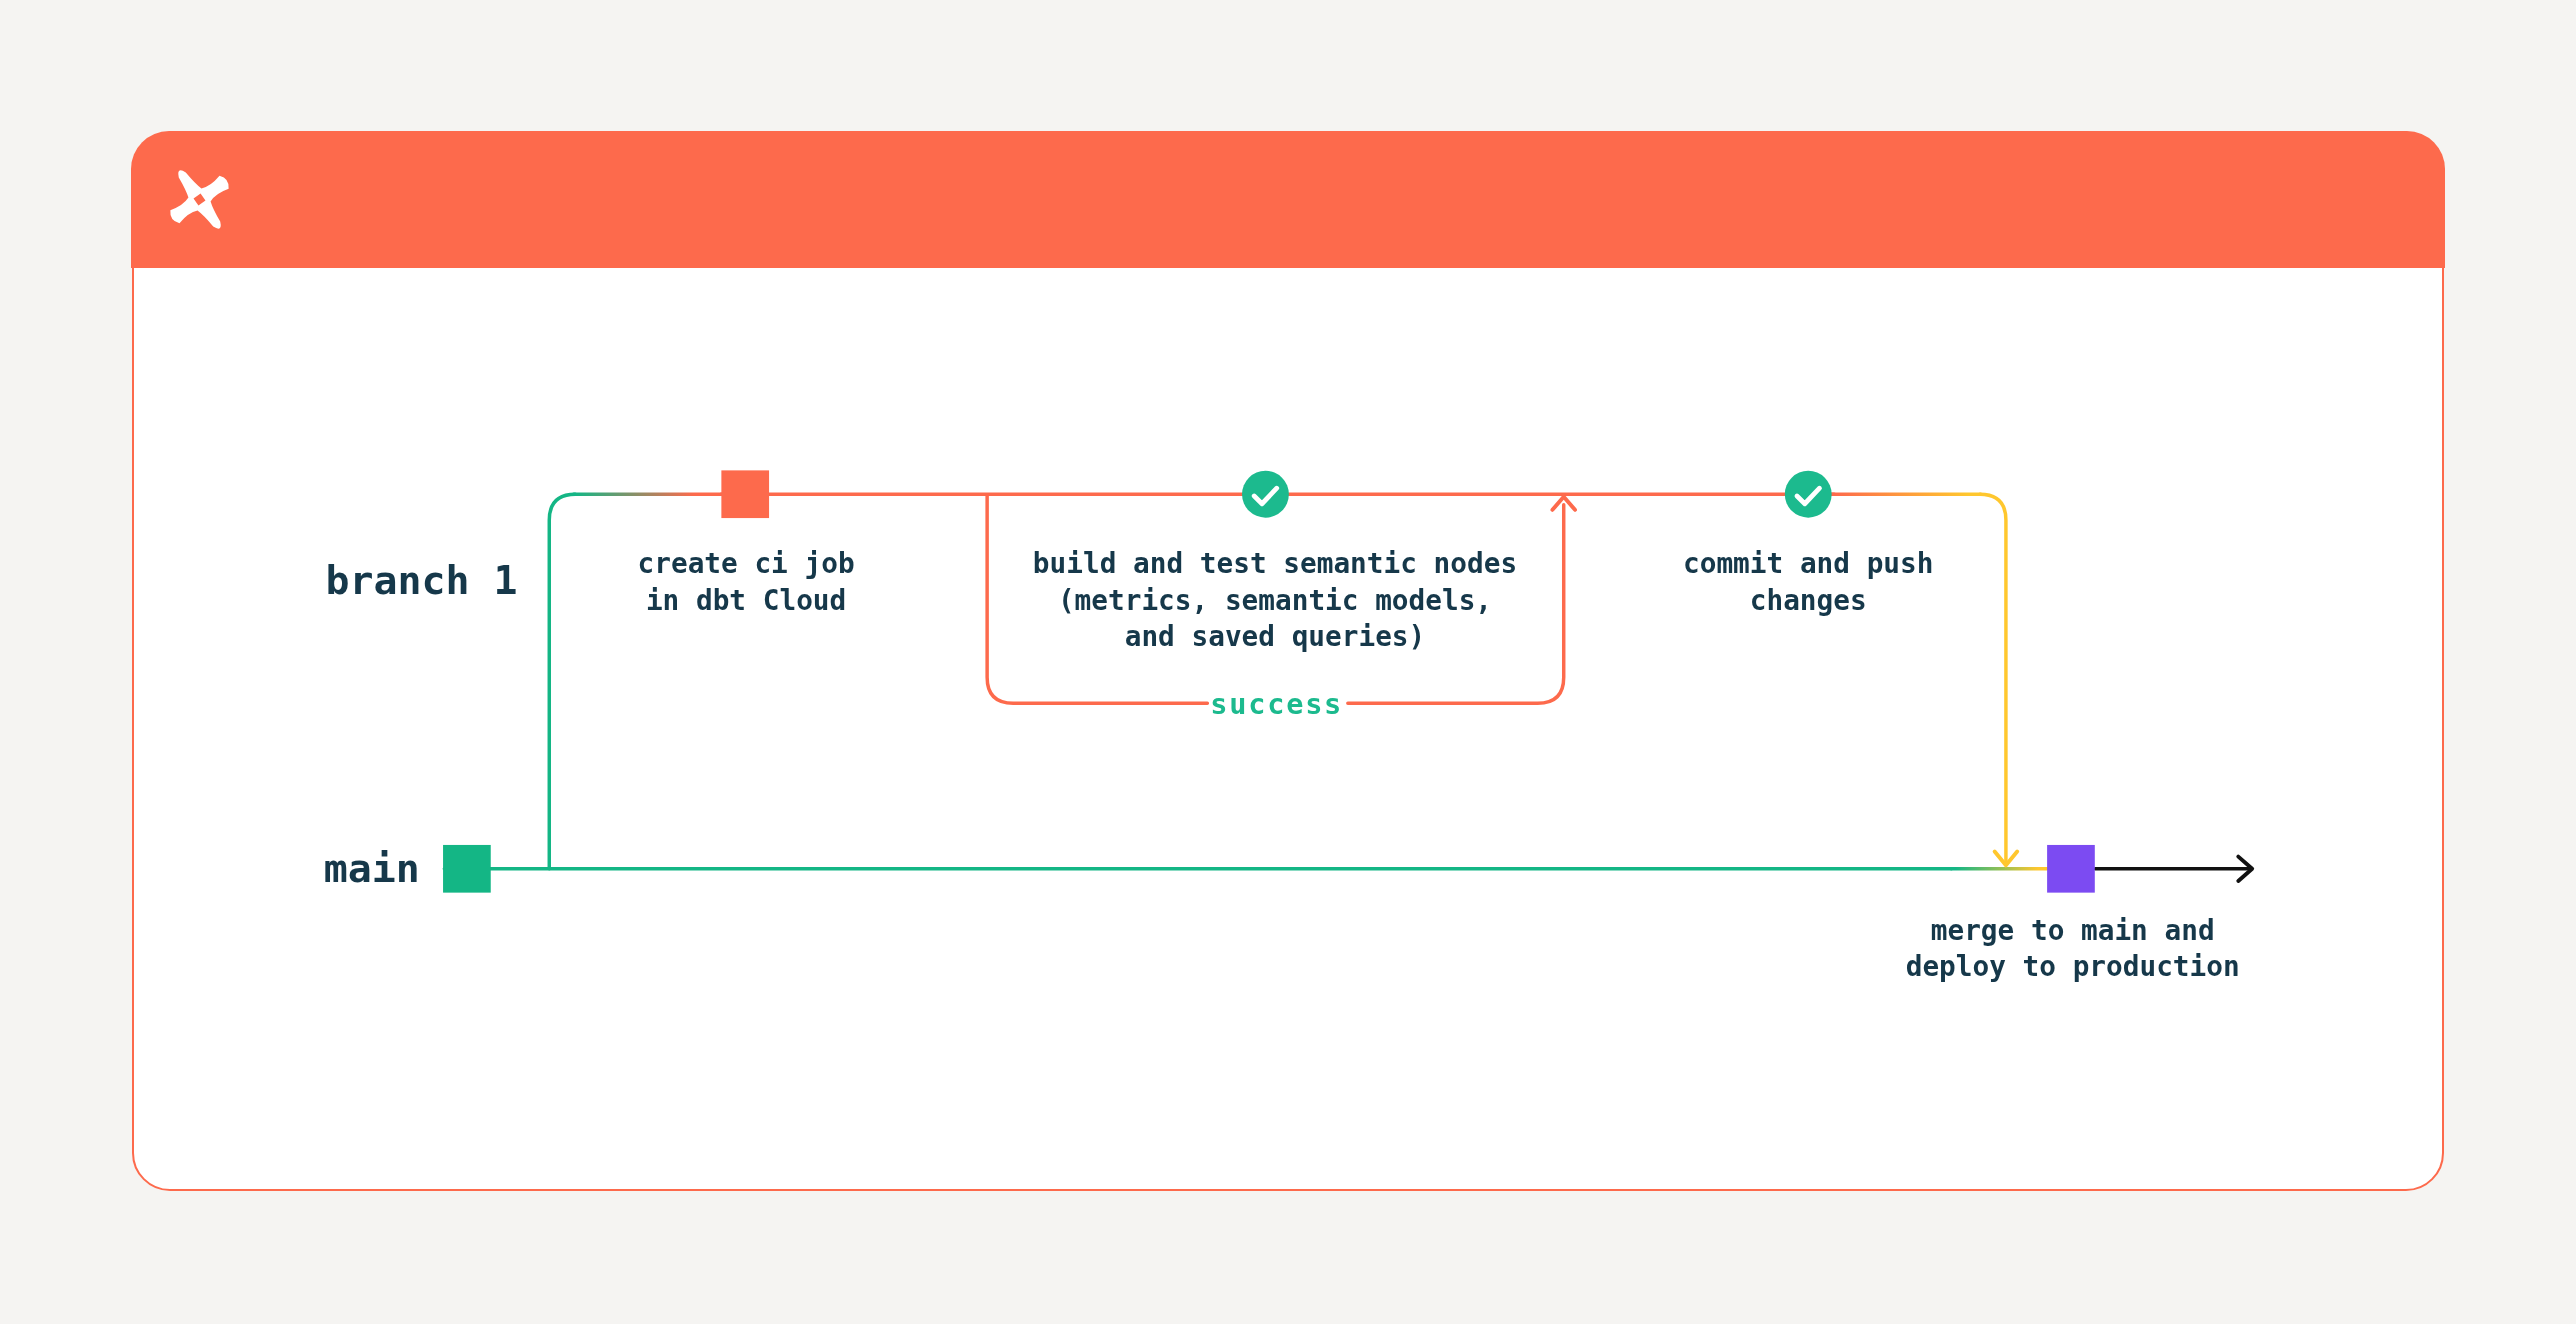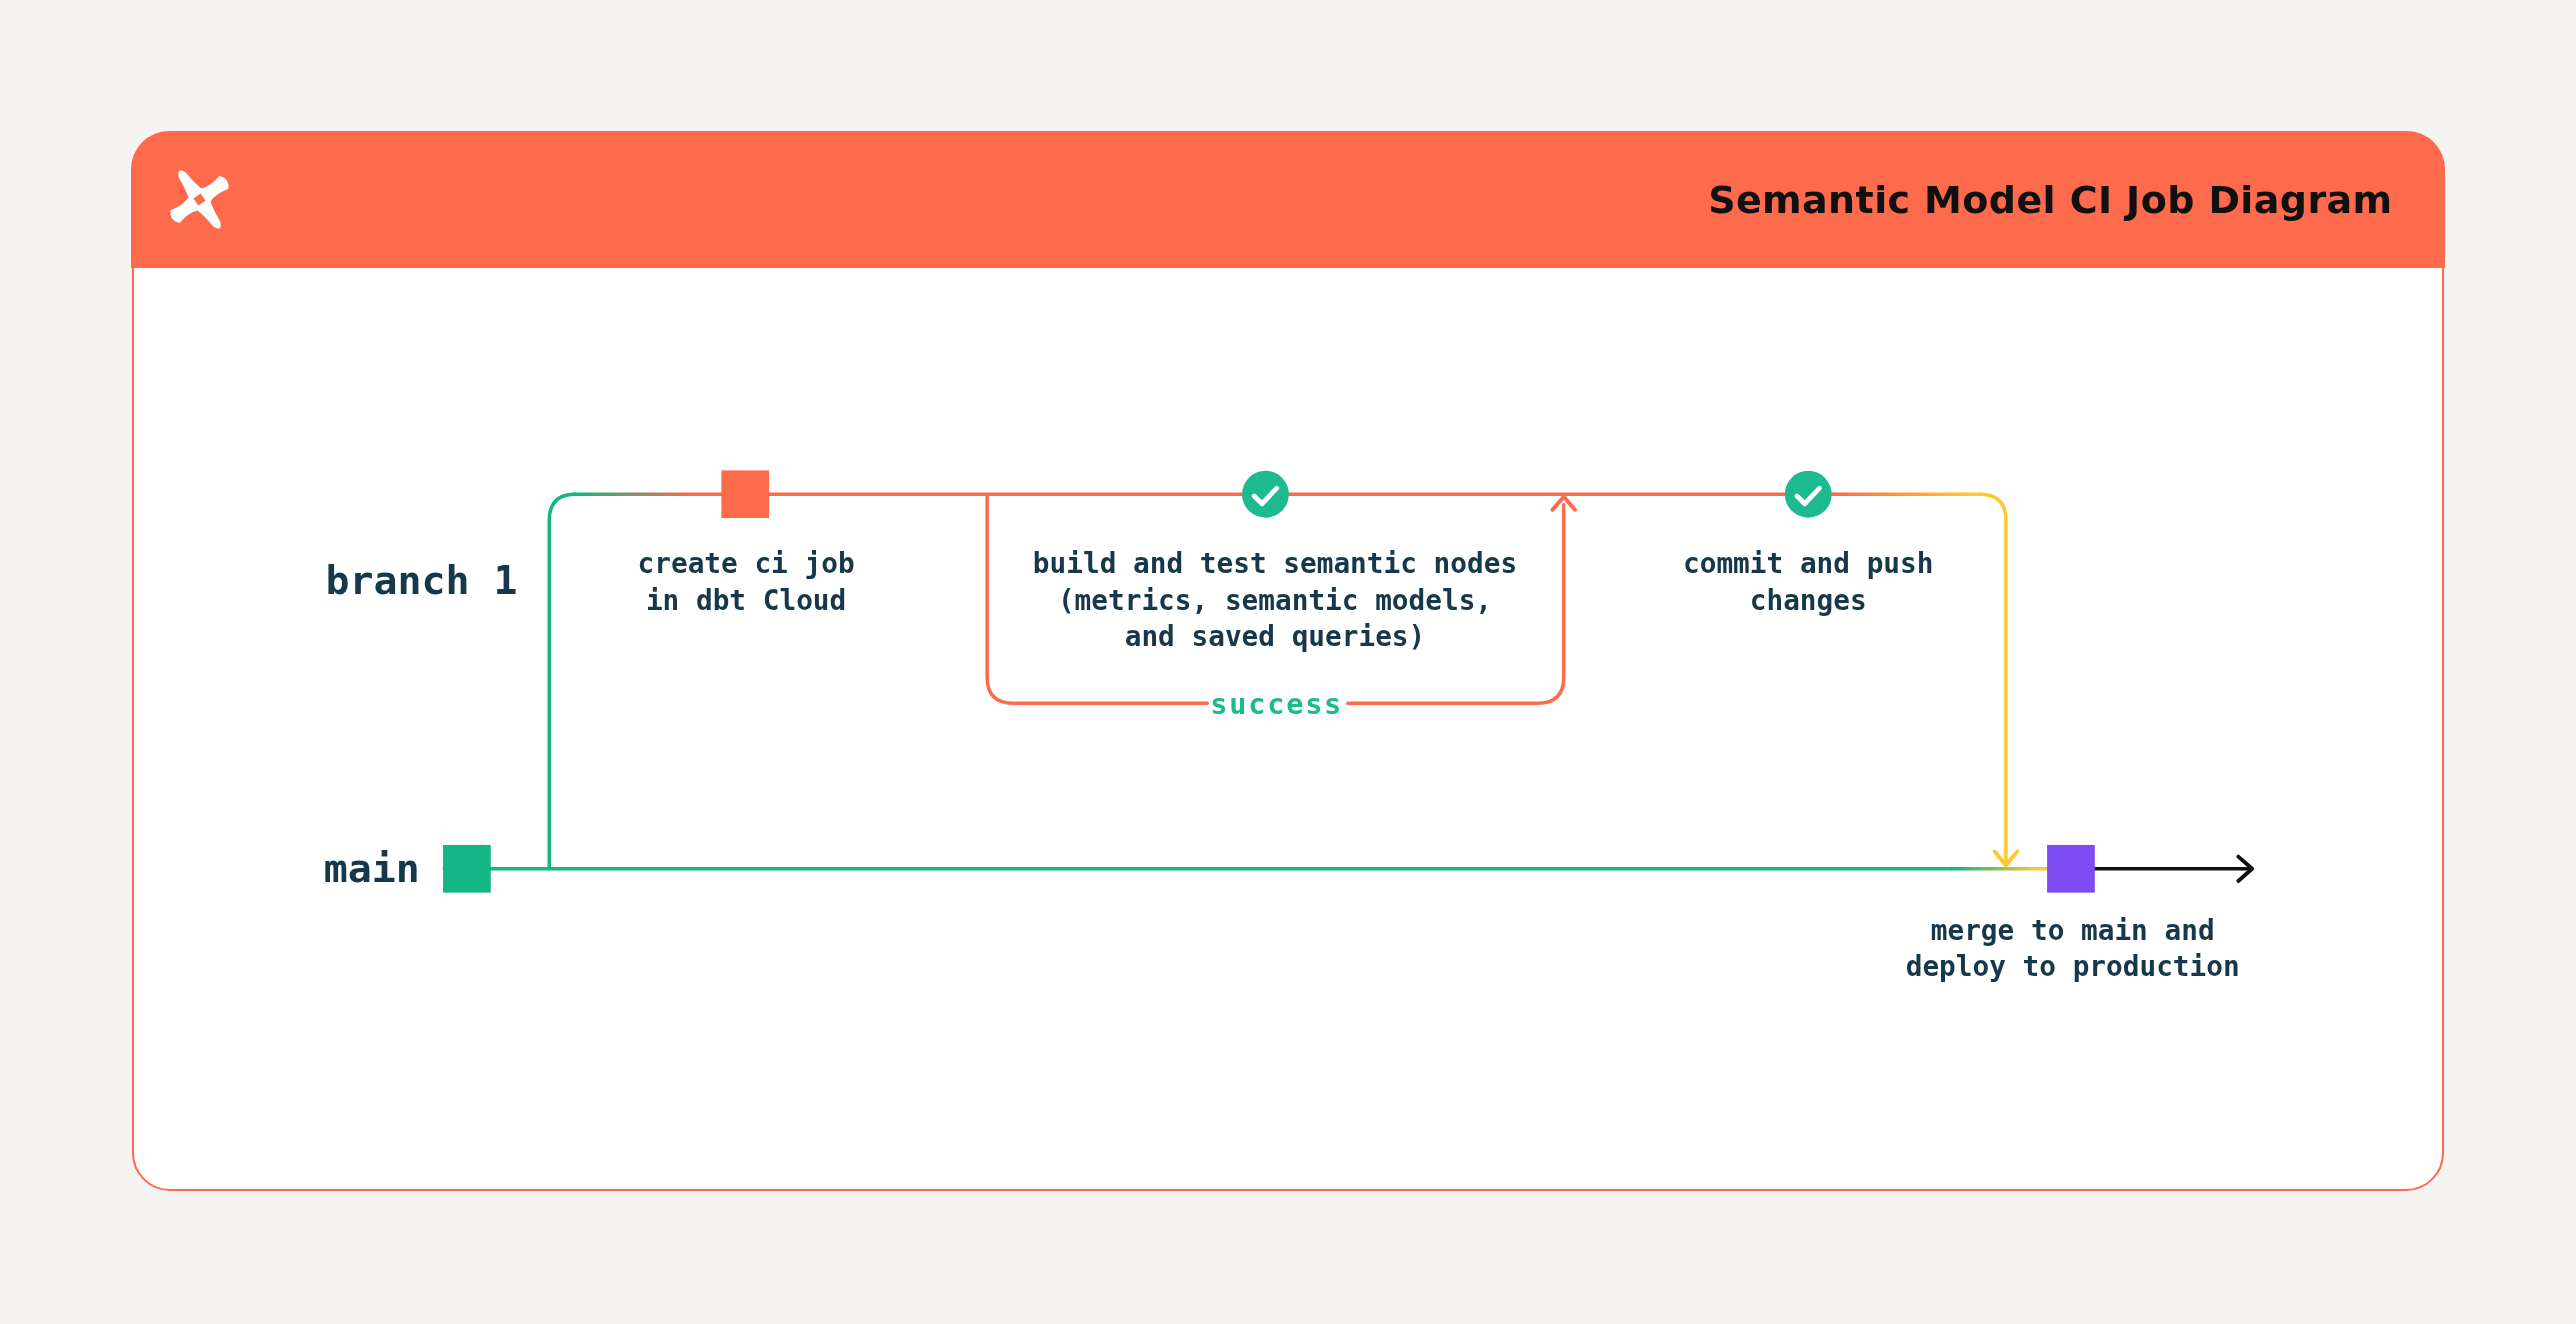--- a/index.html
+++ b/index.html
@@ -73,21 +73,20 @@
           Q -10,17 -18,31
           Q -30,30 -31,18
           Q -17,10 -13,0
           Q -17,-8 -28,-21
           Q -33,-33 -21,-28
           Q -8,-17 0,-13
           Z
           M 0,-7 L 7,0 L 0,7 L -7,0 Z"></path>
       </g>
     </svg>
-    <div class="card-title">Semantic Model CI Job Diagram</div>
   </div>
 </div>
 
 <svg class="diagram-svg" viewBox="0 0 2970 1527">
   <defs>
     <linearGradient id="grad-go" gradientUnits="userSpaceOnUse" x1="663" y1="0" x2="800" y2="0">
       <stop offset="0" class="stop-g"></stop>
         <stop offset="1" class="stop-o"></stop>
     </linearGradient>
     <linearGradient id="grad-oy" gradientUnits="userSpaceOnUse" x1="2115" y1="0" x2="2270" y2="0">

